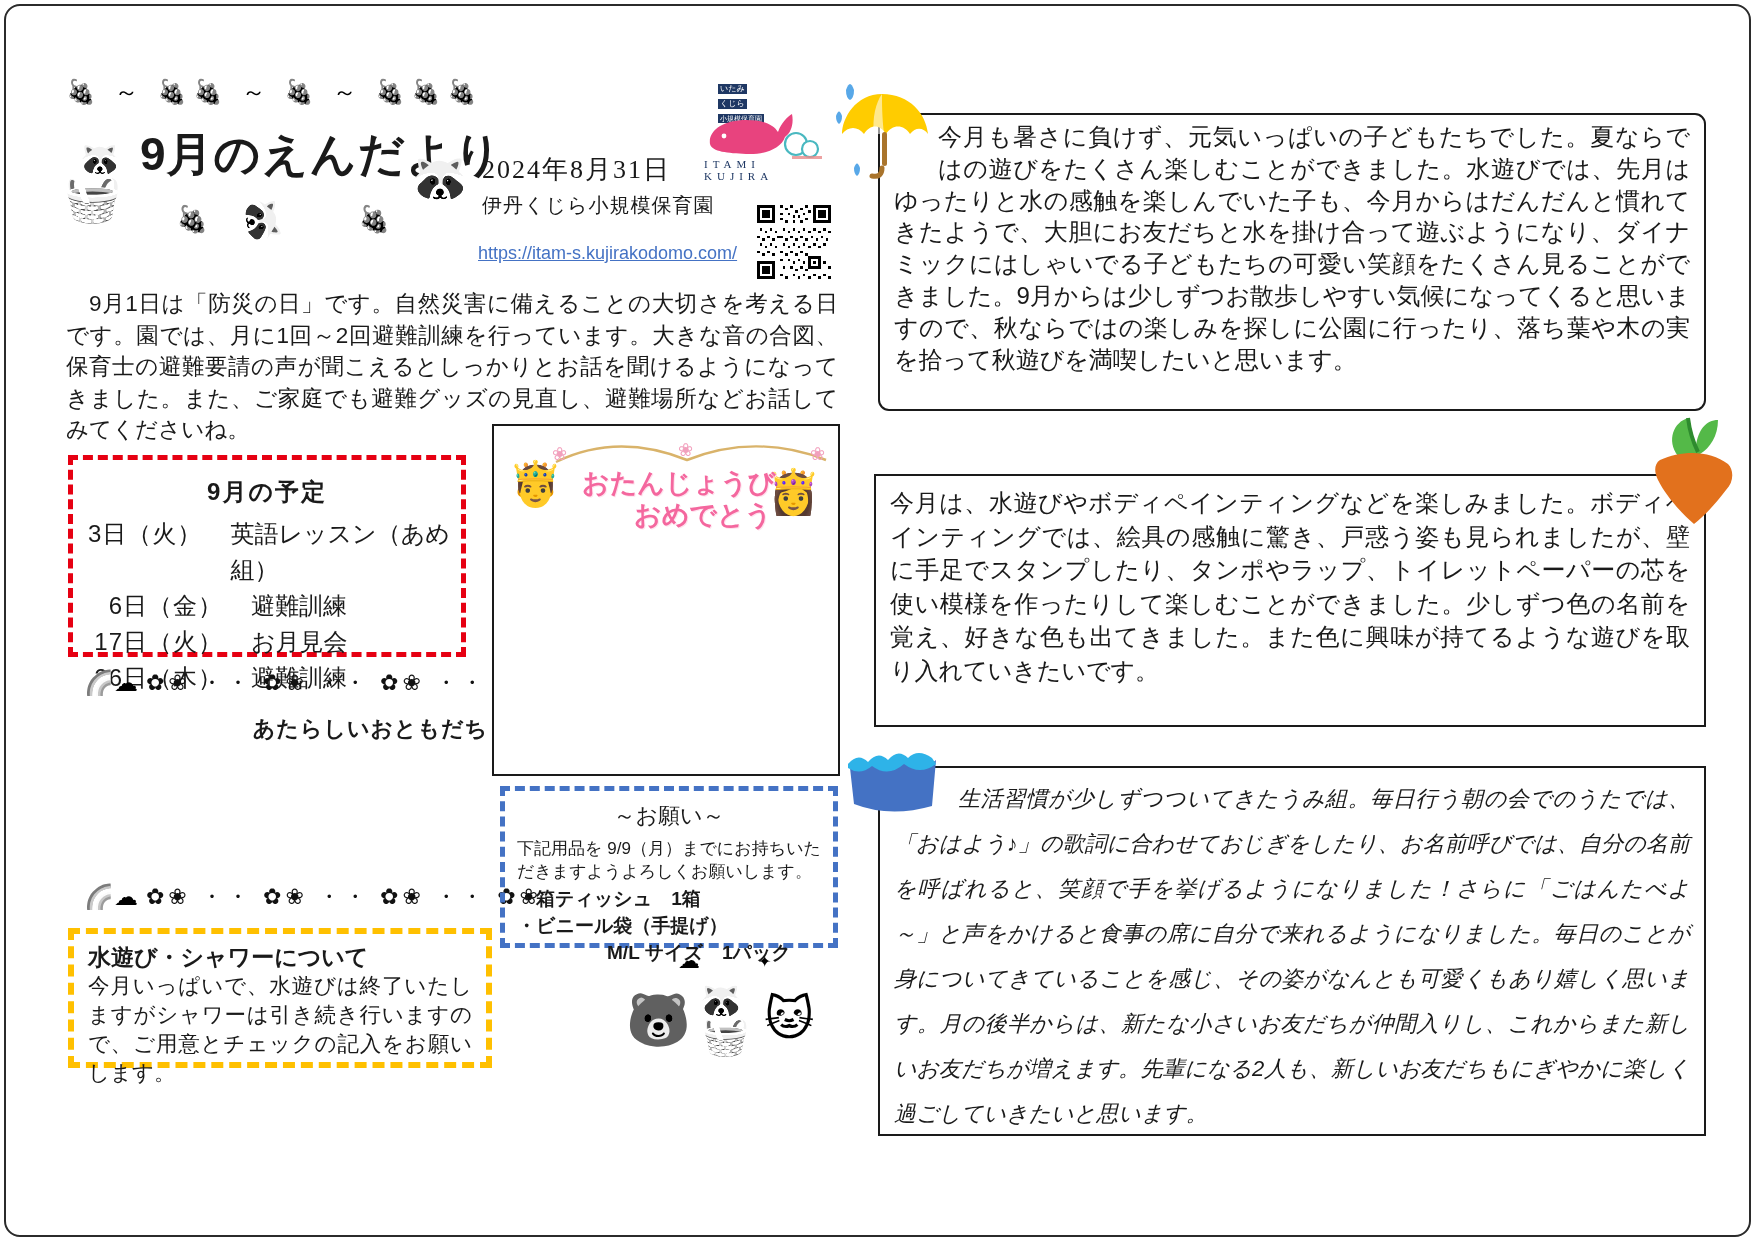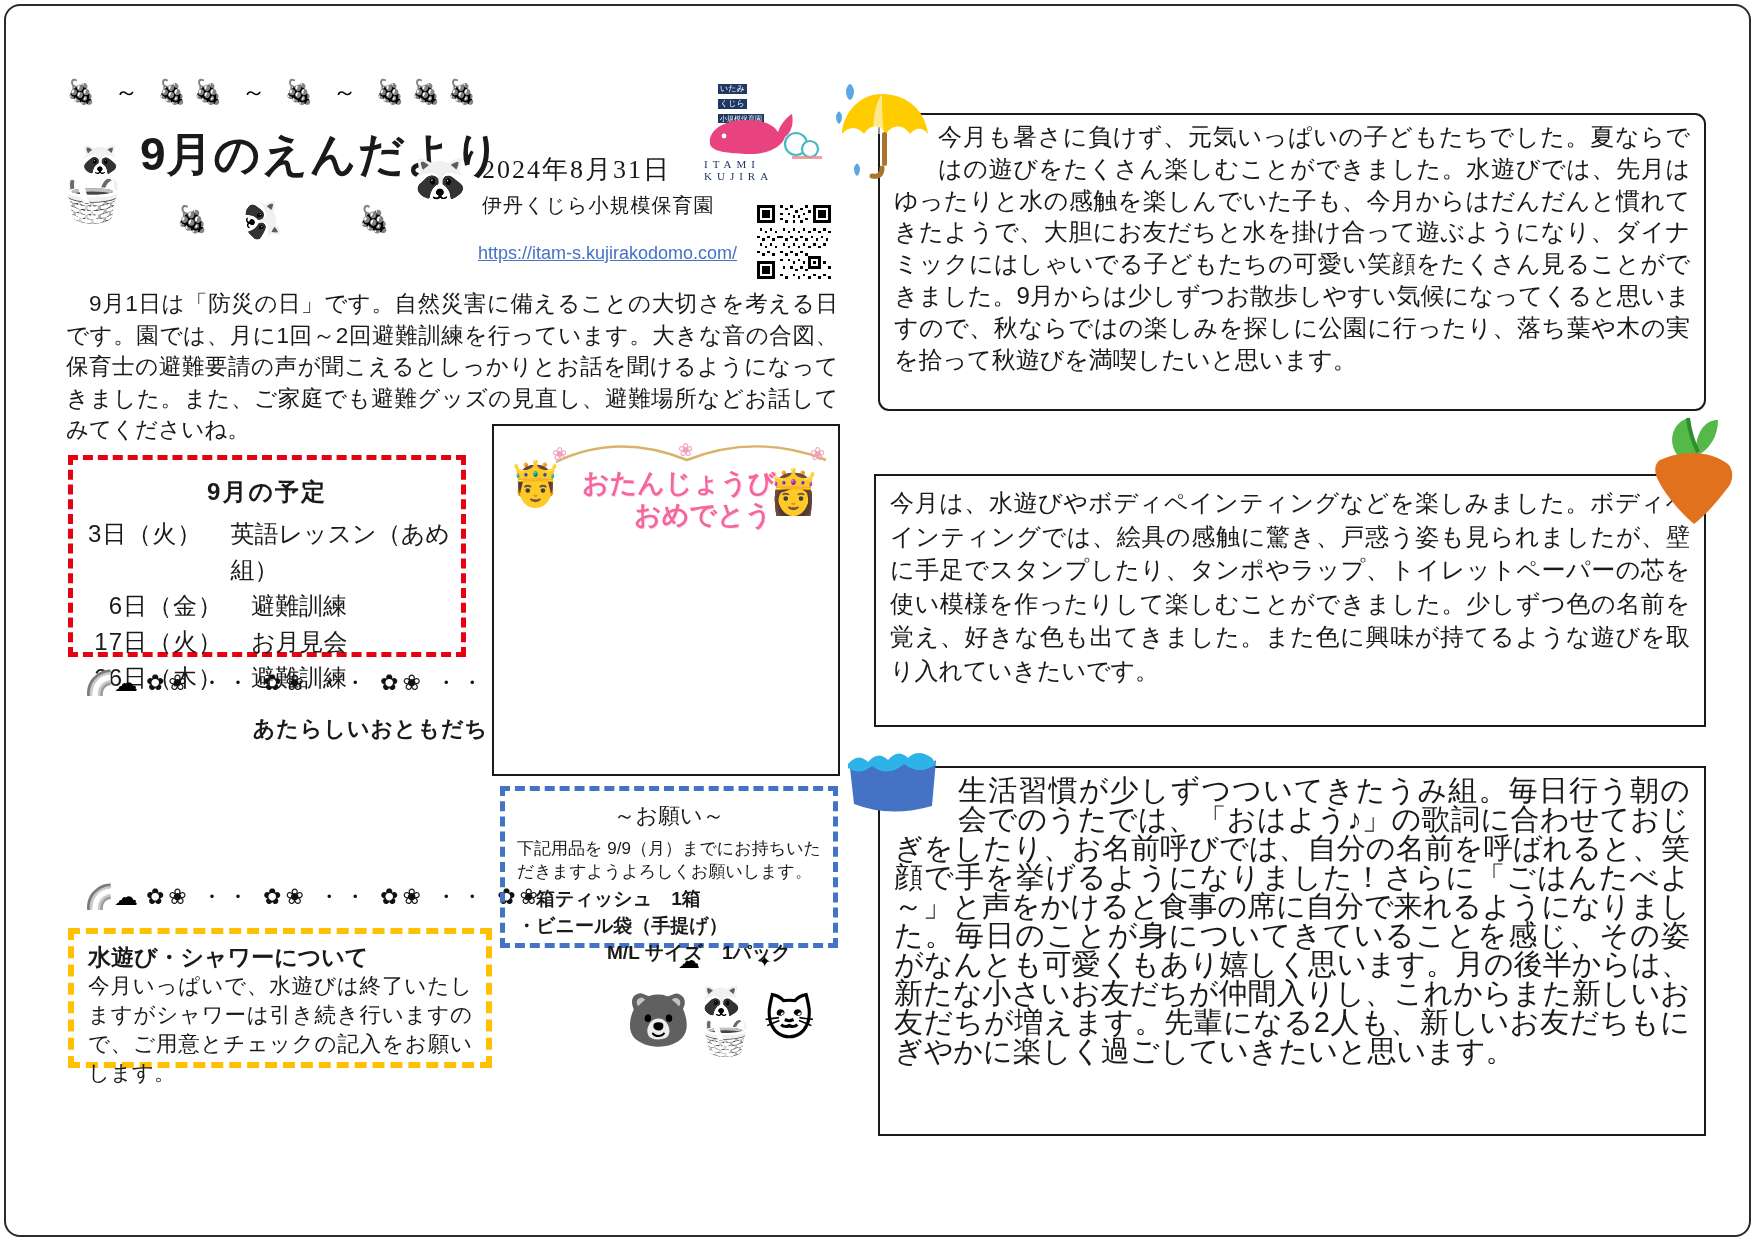--- a/index.html
+++ b/index.html
@@ -265,20 +265,20 @@
     <p class="jp para" style="font-size:24px;line-height:33.5px;">今月は、水遊びやボディペインティングなどを楽しみました。ボディペインティングでは、絵具の感触に驚き、戸惑う姿も見られましたが、壁に手足でスタンプしたり、タンポやラップ、トイレットペーパーの芯を使い模様を作ったりして楽しむことができました。少しずつ色の名前を覚え、好きな色も出てきました。また色に興味が持てるような遊びを取り入れていきたいです。</p>
   </div>
   <svg class="abs" style="left:1648px;top:412px;" width="90" height="150" viewBox="0 0 90 150">
     <path d="M30,44 C18,28 26,10 40,6 C40,20 44,28 48,34 C50,18 58,8 70,8 C70,24 62,36 52,42 Z" fill="#54b948"></path>
     <path d="M40,6 C42,22 46,32 50,40" stroke="#2e8b2e" stroke-width="4" fill="none"></path>
     <path d="M12,48 C34,38 62,38 80,52 C86,58 86,70 78,78 C66,94 54,106 46,112 C34,102 18,84 10,68 C6,60 6,52 12,48 Z" fill="#e2711d"></path>
   </svg>
 
   <div class="abs solid-box" style="left:878px;top:766px;width:828px;height:370px;padding:8px 14px;">
     <div class="float-spacer" style="width:64px;height:42px;"></div>
-    <p class="jp para" style="font-size:29px;line-height:29px;">生活習慣が少しずつついてきたうみ組。毎日行う朝の会でのうたでは、「おはよう♪」の歌詞に合わせておじぎをしたり、お名前呼びでは、自分の名前を呼ばれると、笑顔で手を挙げるようになりました！さらに「ごはんたべよ～」と声をかけると食事の席に自分で来れるようになりました。毎日のことが身についてきていることを感じ、その姿がなんとも可愛くもあり嬉しく思います。月の後半からは、新たな小さいお友だちが仲間入りし、これからまた新しいお友だちが増えます。先輩になる2人も、新しいお友だちもにぎやかに楽しく過ごしていきたいと思います。</p>
+    <p class="jp para" style="font-size:22px;line-height:45px;font-style:italic;">生活習慣が少しずつついてきたうみ組。毎日行う朝の会でのうたでは、「おはよう♪」の歌詞に合わせておじぎをしたり、お名前呼びでは、自分の名前を呼ばれると、笑顔で手を挙げるようになりました！さらに「ごはんたべよ～」と声をかけると食事の席に自分で来れるようになりました。毎日のことが身についてきていることを感じ、その姿がなんとも可愛くもあり嬉しく思います。月の後半からは、新たな小さいお友だちが仲間入りし、これからまた新しいお友だちが増えます。先輩になる2人も、新しいお友だちもにぎやかに楽しく過ごしていきたいと思います。</p>
   </div>
   <svg class="abs" style="left:840px;top:740px;" width="100" height="80" viewBox="0 0 100 80">
     <path d="M10,28 L14,64 Q50,78 92,66 L96,20 Q80,34 64,22 Q48,36 32,24 Q20,34 10,28 Z" fill="#4472c4"></path>
     <path d="M8,24 Q18,12 28,22 Q38,10 48,20 Q58,8 68,18 Q78,8 92,18 L96,24 Q80,36 64,24 Q48,38 32,26 Q20,36 8,28 Z" fill="#2eb3e8"></path>
   </svg>
 
 </div>
 
 </body></html>

